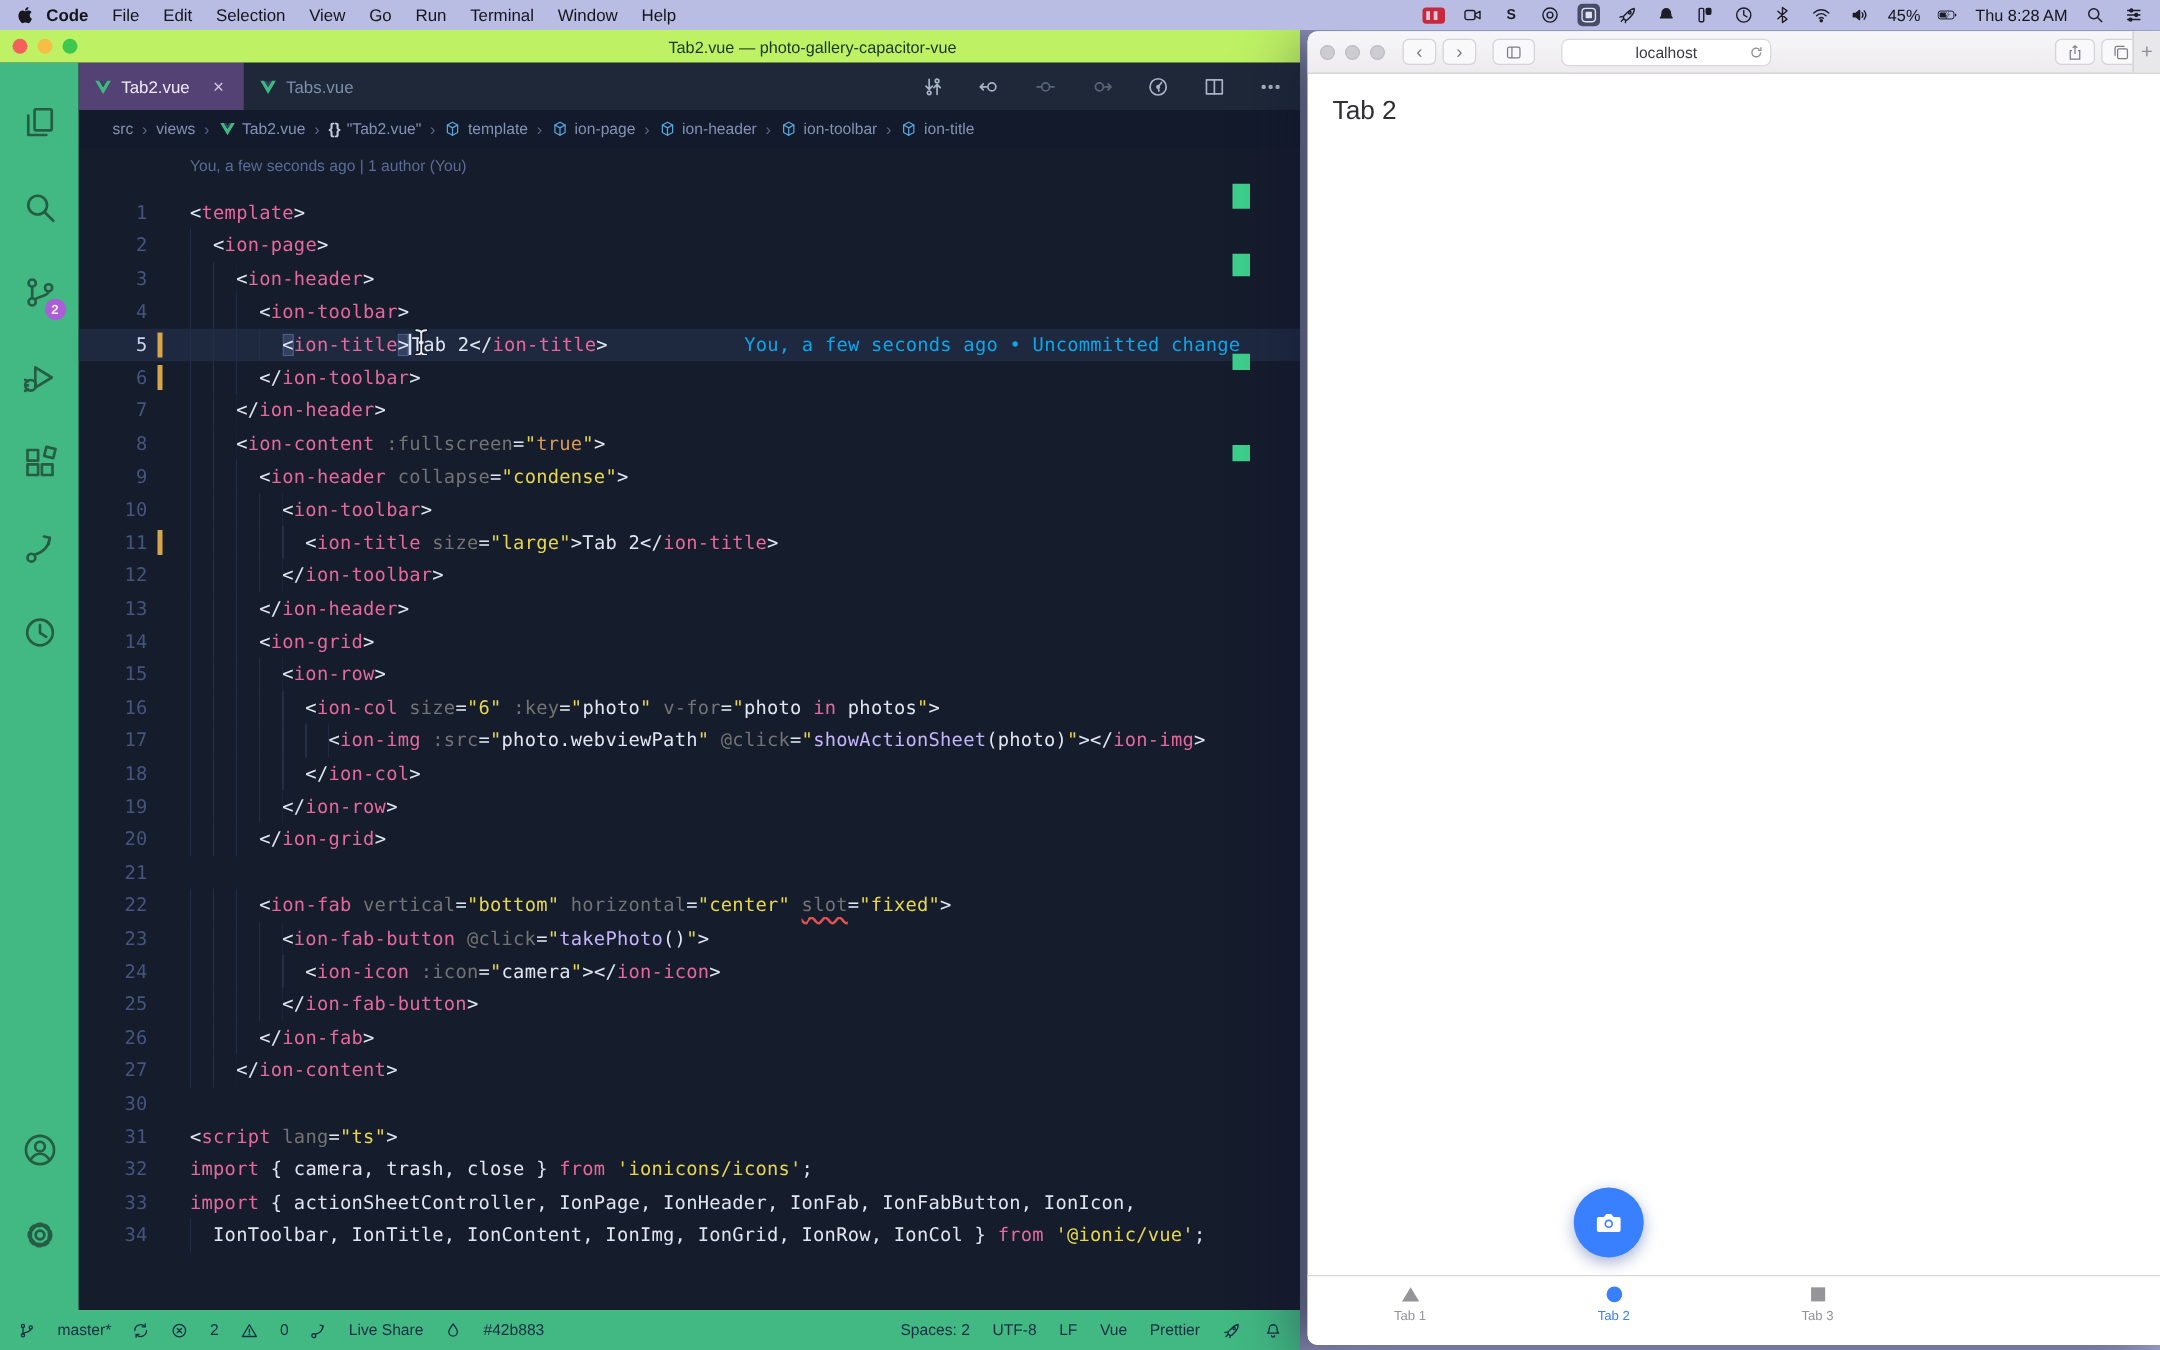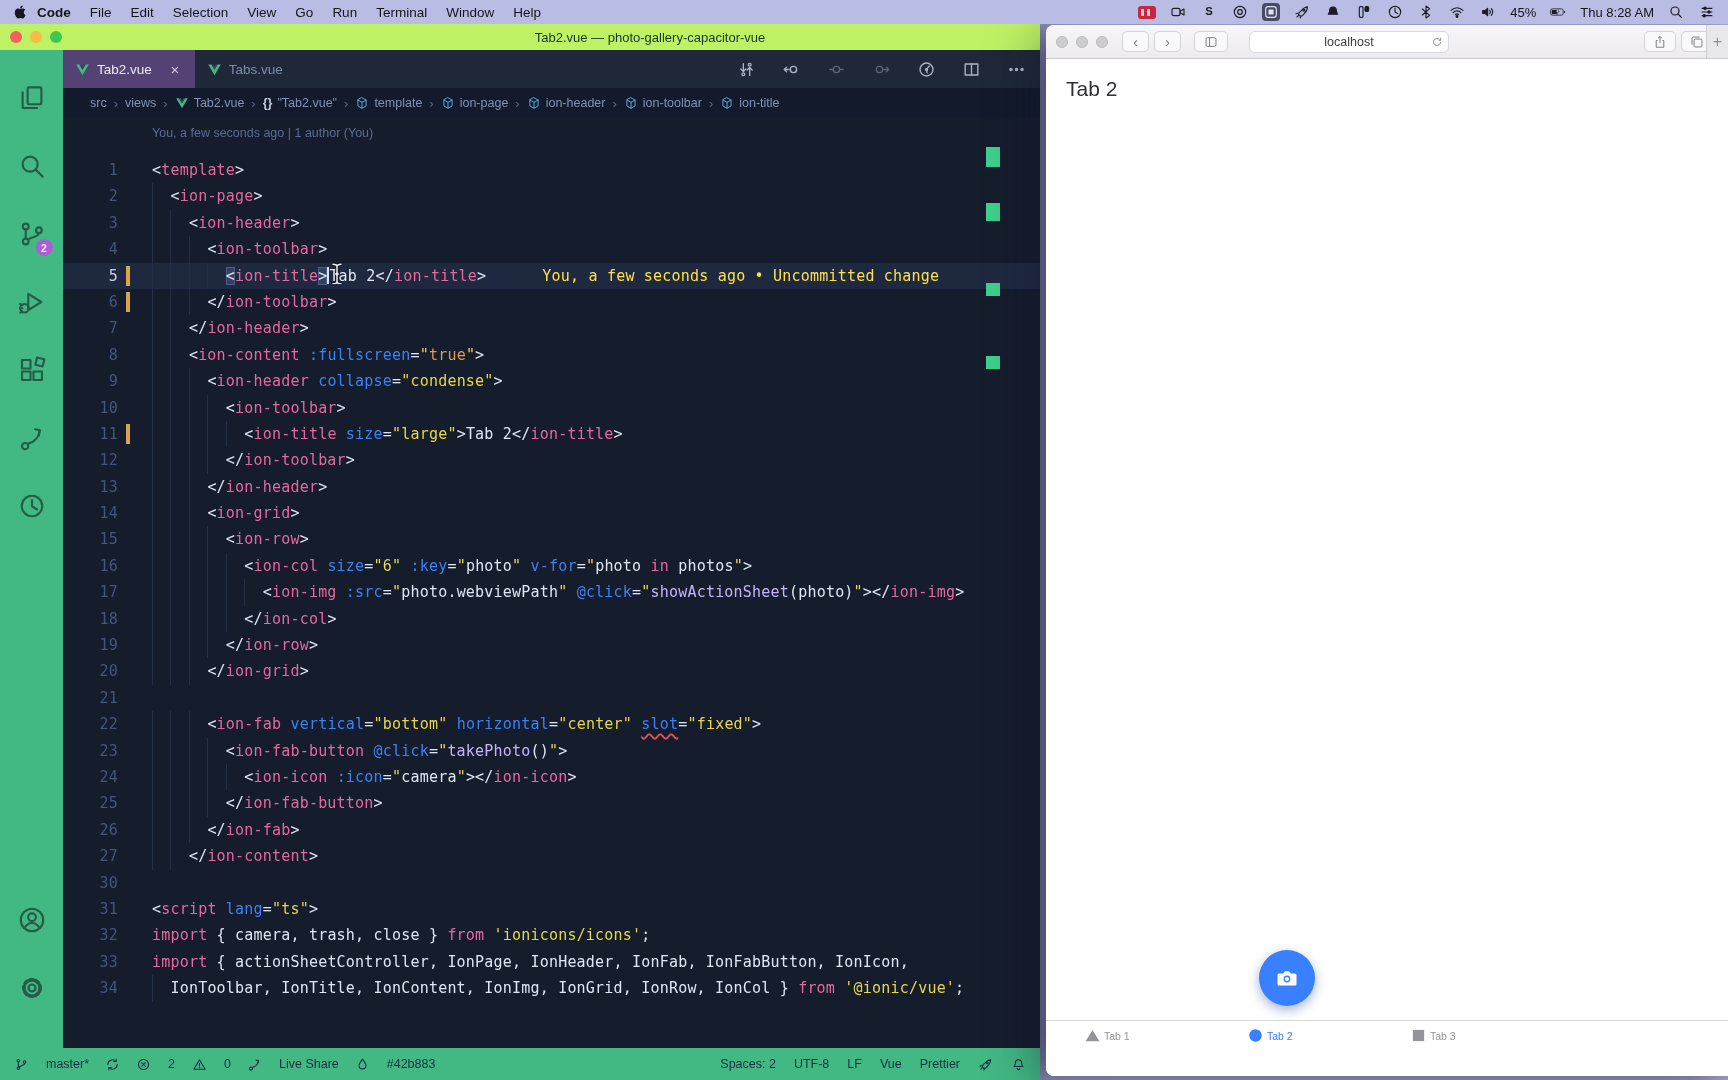--- a/index.html
+++ b/index.html
@@ -60,58 +60,58 @@
   .lens{position:absolute;left:89px;top:8px;font-size:12.5px;color:#5a6c95}
   .codelines{position:absolute;left:0;top:39px;right:0}
   .cl{position:relative;height:26.4px;line-height:26.4px;white-space:pre;
       font-family:"DejaVu Sans Mono",monospace;font-size:15px;letter-spacing:.2px;padding-left:89px}
   .cl.cur{background:#1e2940}
   .ln{position:absolute;left:0;top:0;width:55px;text-align:right;color:#44557e}
   .cur .ln{color:#c9d4ec}
   .gmark{position:absolute;left:63px;top:3px;bottom:3px;width:3.5px;background:#d7a64a}
   .ind{display:inline-block;height:26.4px;vertical-align:top;
        background:repeating-linear-gradient(to right,#232e48 0 1px,transparent 1px 18.46px)}
-  .tk.p{color:#dfe6f2}.tk.t{color:#e5699e}.tk.a{color:#3b82f6}.tk.s{color:#e6d74c}
+  .tk.p{color:#dfe6f2}.tk.t{color:#e5699e}.tk.a{color:#737373}.tk.s{color:#e6d74c}
   .tk.o{color:#de9a51}.tk.f{color:#c4b5fd}.tk.k{color:#e5699e}
   .tk.pb{color:#dfe6f2;background:#33405f;box-shadow:0 0 0 1px #4c5d86 inset}
   .tk.sq{text-decoration:underline;text-decoration-style:wavy;text-decoration-color:#e05252;text-underline-offset:4px;text-decoration-thickness:1.5px}
   .caret{display:inline-block;width:2px;height:17px;background:#d7e0f4;vertical-align:-3px}
-  .blame{color:#fde047;margin-left:56px}
+  .blame{color:#0ea5e9;margin-left:109px}
   .rmark{position:absolute;right:40px;width:14px;background:#3ecf8c}
   
   .vs-status{height:32px;background:#42b883;display:flex;align-items:center;padding:0 14px;
              font-size:12.5px;color:#1c2e44}
   .sb-item{display:flex;align-items:center;gap:17px;margin-right:16px;white-space:nowrap}
   .sb-item svg{width:15px;height:15px}
   .sb-right{margin-left:auto;display:flex;align-items:center}
   .sb-right .sb-item{margin-right:0;margin-left:18px}
   
   .safari{position:absolute;left:1046px;top:25px;width:682px;height:1051px;background:#fff;
           border-radius:8px 0 0 8px;box-shadow:-6px 14px 50px rgba(20,22,50,.5);z-index:2;overflow:hidden}
   .sf-toolbar{height:34px;background:linear-gradient(#f7f6f8,#edebee);border-bottom:1px solid #c8c7cb;
               display:flex;align-items:center;padding:0 10px;position:relative}
   .sf-lights{display:flex;gap:8px;margin-right:14px}
   .sf-light{width:12px;height:12px;border-radius:50%;background:#cdccd1;border:.5px solid #bcbbc1}
   .sf-btn{min-width:27px;height:21px;border:1px solid #d4d3d7;border-radius:5px;background:#f9f8fa;
           color:#7d7d82;display:flex;align-items:center;justify-content:center;font-size:15px;margin-right:5px}
   .sf-btn svg{width:14px;height:14px}
-  .sf-url{width:200px;height:22px;background:#fff;border:1px solid #d9d8dc;border-radius:6px;
+  .sf-url{width:168px;height:22px;background:#fff;border:1px solid #d9d8dc;border-radius:6px;
           margin-left:16px;display:flex;align-items:center;justify-content:center;position:relative;
           font-size:12.5px;color:#3c3c40}
   .sf-url svg{position:absolute;right:5px;width:12px;height:12px;color:#8a8a8f}
   .sf-spacer{flex:1}
   .sf-newtab{position:absolute;right:0;top:0;width:22px;height:33px;background:#e8e7ea;
              border-left:1px solid #cfced2;display:flex;align-items:center;justify-content:center;
              color:#8e8e93;font-size:16px}
   .sf-heading{position:absolute;left:20px;top:52px;font-size:21px;font-weight:500;color:#303034}
   .fab{position:absolute;left:213px;top:925px;width:56px;height:56px;border-radius:50%;
        background:#3880ff;box-shadow:0 4px 12px rgba(30,60,140,.4);display:flex;align-items:center;justify-content:center}
   .fab svg{width:24px;height:24px}
   .sf-tabbar{position:absolute;left:0;right:0;bottom:0;height:56px;background:#fff;border-top:1px solid #d8d8dc}
-  .ion-tab{position:absolute;top:7px;width:86px;display:flex;flex-direction:row;align-items:center;gap:4px;
+  .ion-tab{position:absolute;top:7px;width:86px;display:flex;flex-direction:column;align-items:center;gap:4px;
            color:#949499;font-size:10.5px}
   .ion-tab.active{color:#3880ff}
   .ion-tab svg{width:15px;height:15px}
   
   .ibeam{position:absolute;left:330px;top:262px;z-index:30;width:14px;height:22px}
 </style>
 </head>
 <body>
 
 <div class="screen">

